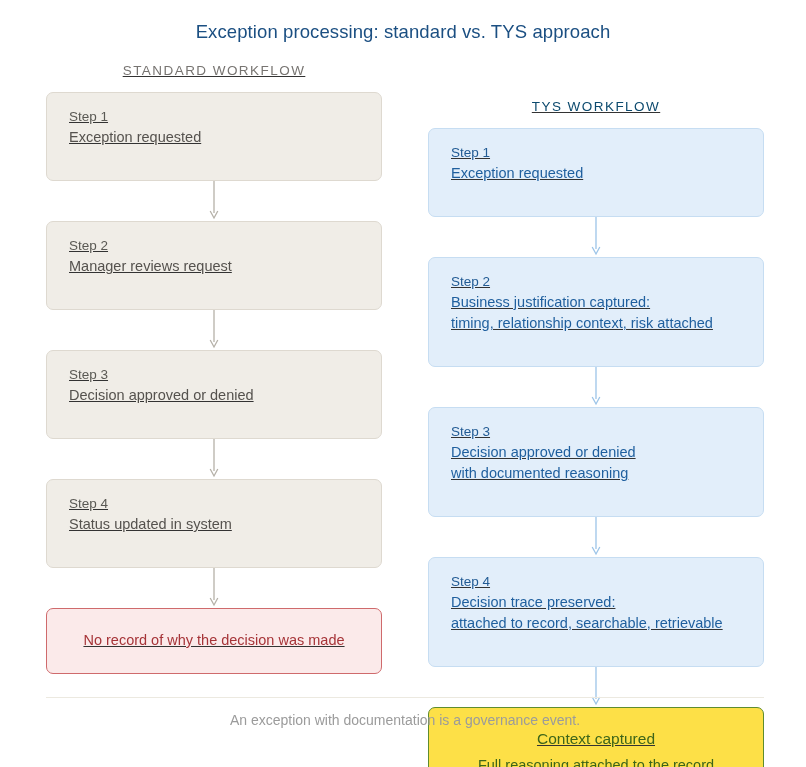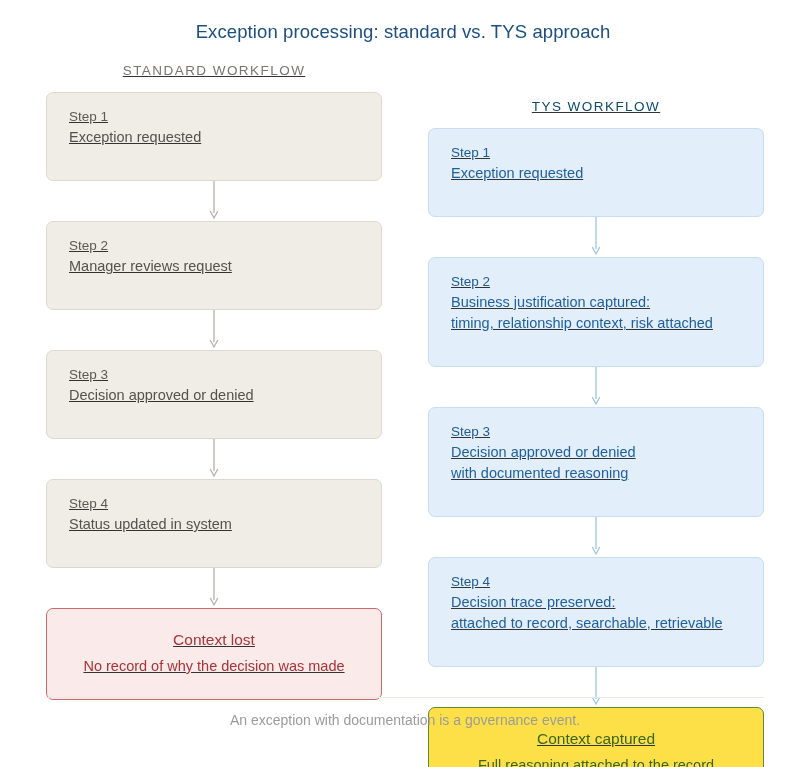--- a/index.html
+++ b/index.html
@@ -197,21 +197,20 @@
       </div>
 
       <div class="connector">
         <svg width="14" height="40" viewBox="0 0 14 40">
           <line x1="7" y1="0" x2="7" y2="32" stroke="#b5b1a8" stroke-width="1.3"></line>
           <path d="M3.2 30 L7 37 L10.8 30" fill="none" stroke="#b5b1a8" stroke-width="1.3"></path>
         </svg>
       </div>
 
       <div class="outcome-box lost">
-        <div class="outcome-title">Context lost</div>
         <div class="outcome-sub">No record of why the decision was made</div>
       </div>
     </div>
 
     <div class="column">
       <div class="col-header tys">TYS WORKFLOW</div>
 
       <div class="step-box tys">
         <div class="step-label">Step 1</div>
         <div class="step-desc">Exception requested</div>

